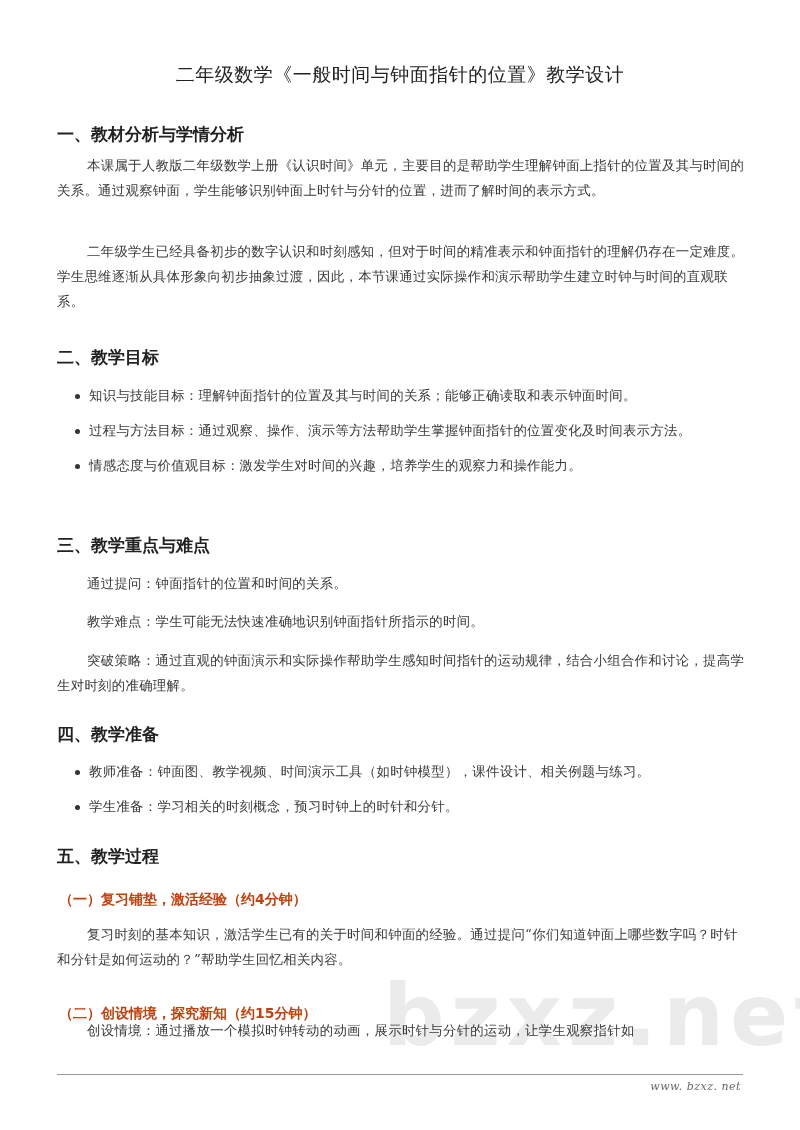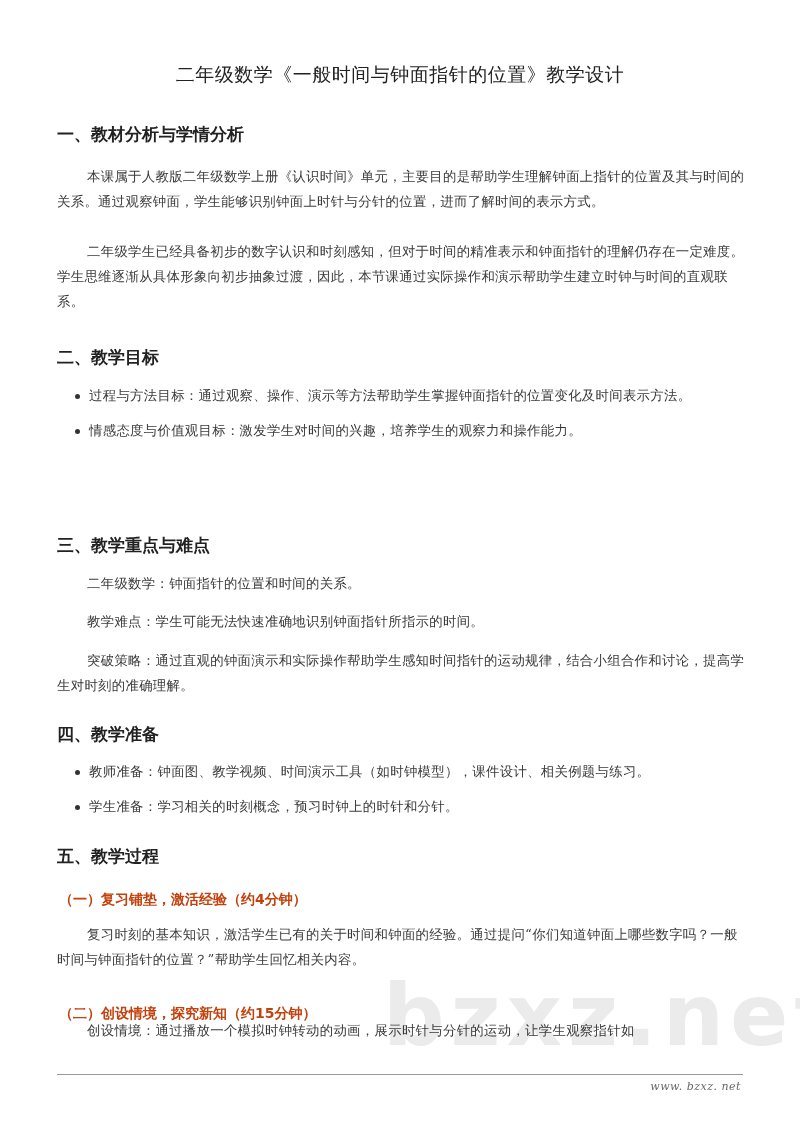--- a/index.html
+++ b/index.html
@@ -32,41 +32,42 @@
 </head>
 <body>
 
 <div class="watermark">bzxz.net</div>
 
 <div class="page content-layer">
 
   <div class="title">二年级数学《一般时间与钟面指针的位置》教学设计</div>
 
   <div class="h2" style="top:123px;">一、教材分析与学情分析</div>
-  <div class="para" style="top:164px;font-family:Liberation Serif, serif;">本课属于人教版二年级数学上册《认识时间》单元，主要目的是帮助学生理解钟面上指针的位置及其与时间的关系。通过观察钟面，学生能够识别钟面上时针与分针的位置，进而了解时间的表示方式。</div>
+  <div class="para" style="top:153px;font-family:Liberation Serif, serif;">本课属于人教版二年级数学上册《认识时间》单元，主要目的是帮助学生理解钟面上指针的位置及其与时间的关系。通过观察钟面，学生能够识别钟面上时针与分针的位置，进而了解时间的表示方式。</div>
   <div class="para" style="top:239px;">二年级学生已经具备初步的数字认识和时刻感知，但对于时间的精准表示和钟面指针的理解仍存在一定难度。学生思维逐渐从具体形象向初步抽象过渡，因此，本节课通过实际操作和演示帮助学生建立时钟与时间的直观联系。</div>
 
   <div class="h2" style="top:346px;">二、教学目标</div>
   <ul class="bullets" style="top:383px;">
+    <li><span class="dot"></span><span>知识与技能目标：理解钟面指针的位置及其与时间的关系；能够正确读取和表示钟面时间。</span></li>
     <li><span class="dot"></span><span>过程与方法目标：通过观察、操作、演示等方法帮助学生掌握钟面指针的位置变化及时间表示方法。</span></li>
     <li><span class="dot"></span><span>情感态度与价值观目标：激发学生对时间的兴趣，培养学生的观察力和操作能力。</span></li>
   </ul>
 
   <div class="h2" style="top:534px;">三、教学重点与难点</div>
-  <div class="para" style="top:571px;">二年级数学：钟面指针的位置和时间的关系。</div>
+  <div class="para" style="top:571px;">通过提问：钟面指针的位置和时间的关系。</div>
   <div class="para" style="top:609px;">教学难点：学生可能无法快速准确地识别钟面指针所指示的时间。</div>
   <div class="para" style="top:648px;">突破策略：通过直观的钟面演示和实际操作帮助学生感知时间指针的运动规律，结合小组合作和讨论，提高学生对时刻的准确理解。</div>
 
   <div class="h2" style="top:723px;">四、教学准备</div>
   <ul class="bullets" style="top:759px;">
     <li><span class="dot"></span><span>教师准备：钟面图、教学视频、时间演示工具（如时钟模型），课件设计、相关例题与练习。</span></li>
     <li><span class="dot"></span><span>学生准备：学习相关的时刻概念，预习时钟上的时针和分针。</span></li>
   </ul>
 
   <div class="h2" style="top:845px;">五、教学过程</div>
   <div class="h3" style="top:891px;">（一）复习铺垫，激活经验（约4分钟）</div>
-  <div class="para" style="top:922px;">复习时刻的基本知识，激活学生已有的关于时间和钟面的经验。通过提问“你们知道钟面上哪些数字吗？一般时间与钟面指针的位置？”帮助学生回忆相关内容。</div>
+  <div class="para" style="top:922px;">复习时刻的基本知识，激活学生已有的关于时间和钟面的经验。通过提问“你们知道钟面上哪些数字吗？时针和分针是如何运动的？”帮助学生回忆相关内容。</div>
   <div class="h3" style="top:990px;margin-top:15px;">（二）创设情境，探究新知（约15分钟）</div>
   <div class="para" style="top:1018px;">创设情境：通过播放一个模拟时钟转动的动画，展示时针与分针的运动，让学生观察指针如</div>
 </div>
 
 <div class="footer-line"></div>
 <div class="footer-url">www. bzxz. net</div>
 
 </body></html>

